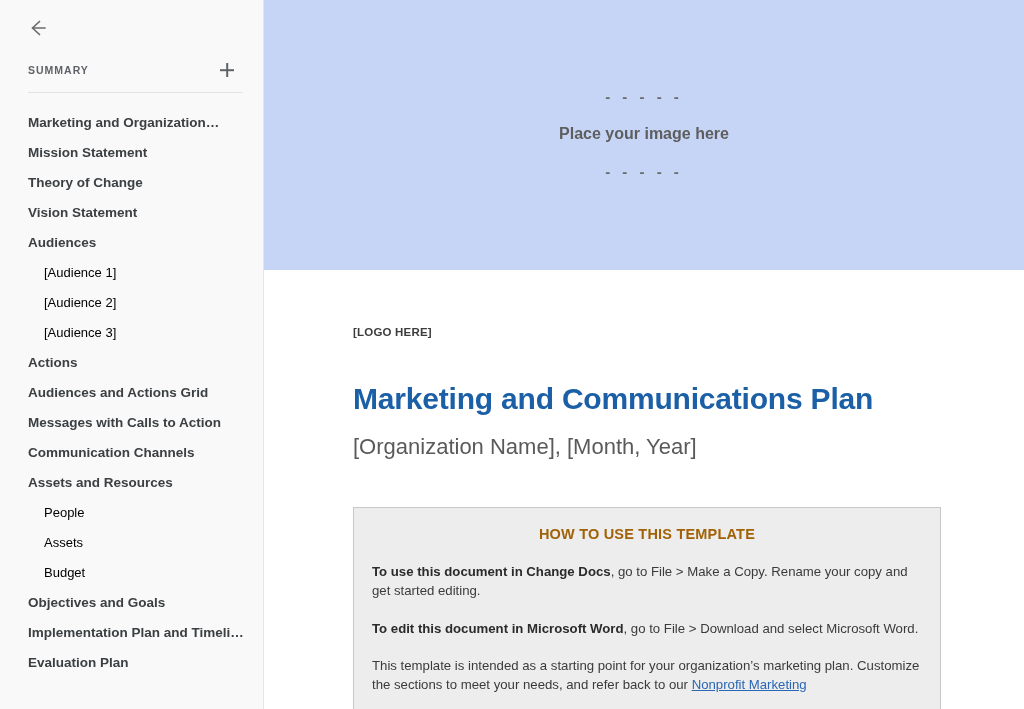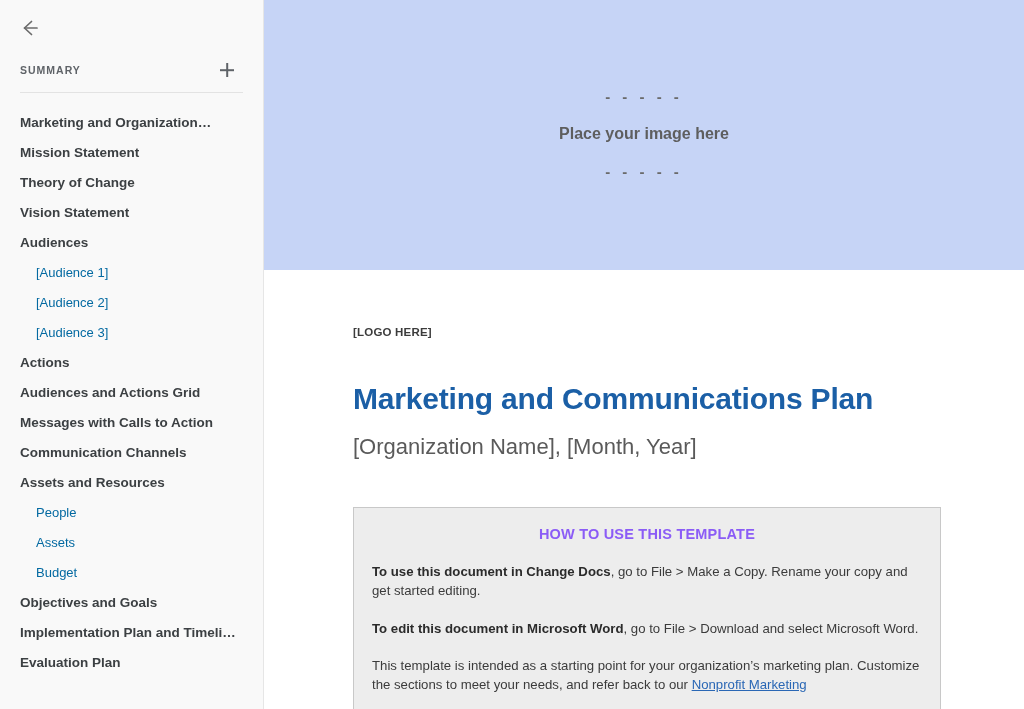--- a/index.html
+++ b/index.html
@@ -25,20 +25,21 @@
   
   .sidebar {
     width: 264px;
     height: 709px;
     background: #f9f9f9;
     border-right: 1px solid #e6e6e6;
     box-sizing: border-box;
     flex: 0 0 264px;
     position: relative;
     overflow: hidden;
+    padding-left: 8px;
   }
   .back-row {
     height: 56px;
     display: flex;
     align-items: center;
     padding-left: 14px;
     box-sizing: border-box;
   }
   .back-arrow {
     width: 30px;
@@ -115,21 +116,21 @@
     font-size: 13.5px;
     color: #3c4043;
     font-weight: 700;
     white-space: nowrap;
     overflow: hidden;
     cursor: pointer;
   }
   .outline-item.sub {
     padding-left: 36px;
     font-weight: 400;
-    color: #0369a1;
+    color: #000000;
     font-size: 13px;
   }
 
   
   .doc-area {
     flex: 1 1 auto;
     height: 709px;
     position: relative;
     background: #ffffff;
     overflow: hidden;
@@ -191,21 +192,21 @@
     border: 1px solid #c8c8c8;
     background: #ededed;
     padding: 18px 18px 20px 18px;
     box-sizing: border-box;
     width: 588px;
   }
   .howto-title {
     text-align: center;
     font-size: 14.5px;
     font-weight: 700;
-    color: #8b5cf6;
+    color: #a16207;
     letter-spacing: 0.2px;
     margin-bottom: 20px;
   }
   .howto-p {
     font-size: 13.2px;
     color: #3b3b3b;
     line-height: 1.45;
     margin-bottom: 18px;
   }
   .howto-p:last-child { margin-bottom: 0; }

